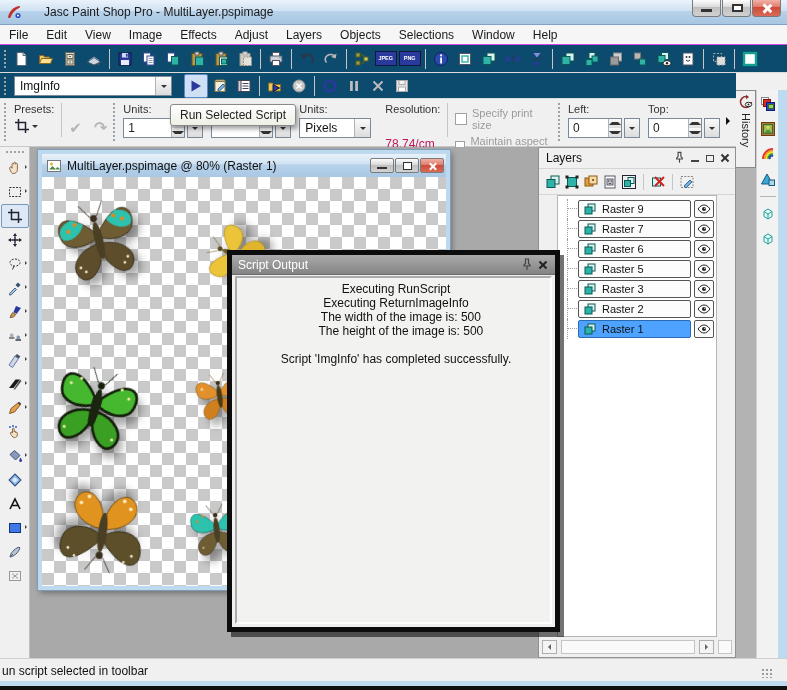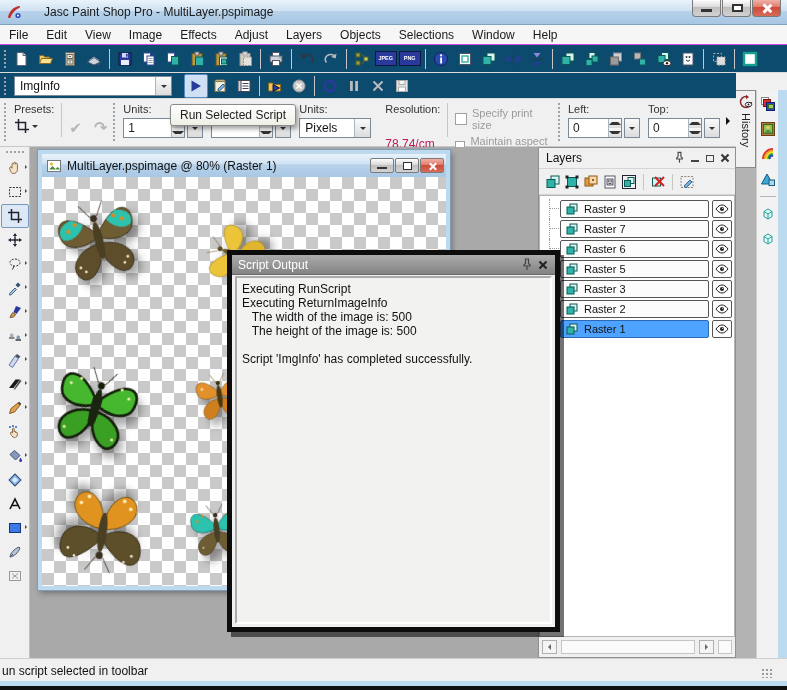--- a/index.html
+++ b/index.html
@@ -104,36 +104,36 @@
     background:#f0f0f0; border:5px solid #0d0d0d; box-shadow:4px 5px 0 rgba(0,0,0,.55); }
   .scriptwin .stitle { height:20px; background:linear-gradient(#ababab,#838383); display:flex;
     align-items:center; padding:0 4px 0 6px; border-bottom:1px solid #6a6a6a; }
   .scriptwin .stitle .t { flex:1; color:#fff; font-size:12px; }
   .sicon { width:16px; height:16px; display:flex; align-items:center; justify-content:center; color:#222; }
   .sclose { position:relative; width:14px; height:14px; }
   .sclose::before,.sclose::after { content:""; position:absolute; left:6px; top:2px; width:2px; height:10px; background:#222; }
   .sclose::before{ transform:rotate(45deg);} .sclose::after{ transform:rotate(-45deg);}
   .scontent { position:absolute; top:21px; left:3px; right:3px; bottom:3px; background:#f2f2f0;
     border:2px inset #fff; padding:4px 0 0 5px; }
-  .so-line { font-size:12px; color:#111; min-height:14px; white-space:pre; }
+  .so-line { font-size:12px; color:#111; min-height:14px; white-space:pre;text-align:center; }
 
   
   .layerspal { width:198px; background:#f0f0f0; border:1px solid #909090; display:flex; flex-direction:column; }
   .ptitle { height:21px; display:flex; align-items:center; padding:0 3px 0 7px; background:#f0f0f0;
     border-bottom:1px solid #d5d5d5; }
   .ptitle .t { flex:1; font-size:12px; color:#111; }
   .picn { width:15px; height:15px; display:flex; align-items:center; justify-content:center; color:#444;
     font-size:11px; font-weight:bold; }
   .pmin { width:8px; height:2.5px; background:#444; margin-top:6px; }
   .pmax { width:8px; height:7px; border:1.5px solid #444; }
   .px { position:relative; width:12px; height:12px; }
   .px::before,.px::after { content:""; position:absolute; left:5px; top:1px; width:2px; height:10px; background:#333; }
   .px::before{ transform:rotate(45deg);} .px::after{ transform:rotate(-45deg);}
   .ltools { height:26px; display:flex; align-items:center; gap:3px; padding-left:6px; border-bottom:1px solid #d5d5d5; }
-  .llist { flex:1; background:#fff; border:1px solid #b5b5b5; margin:0 0; padding:3px 2px 0 4px; overflow:hidden; }
+  .llist { flex:1; background:#fff; border:1px solid #b5b5b5; margin:0 18px; padding:3px 2px 0 4px; overflow:hidden; }
   .lrow { display:flex; align-items:center; height:20px; }
   .lrow .gut { width:11px; height:20px; border-left:1px dotted #9a9a9a; margin-left:5px; position:relative; }
   .lrow .gut::after { content:""; position:absolute; top:9px; left:0; width:9px; border-top:1px dotted #9a9a9a; }
   .lbar { flex:1; height:18px; border:1px solid #555; border-radius:2px; background:#fcfcfc;
     display:flex; align-items:center; gap:4px; padding:0 3px; }
   .lrow.selected .lbar { background:#4da3ff; border-color:#2a6ab5; }
   .lname { font-size:11px; color:#111; }
   .leye { width:20px; height:18px; border:1px solid #555; border-radius:2px; background:#fcfcfc;
     margin-left:3px; display:flex; align-items:center; justify-content:center; }
   .lscroll { height:16px; display:flex; align-items:center; gap:4px; padding:0 3px; margin:2px 0 2px 0; }

